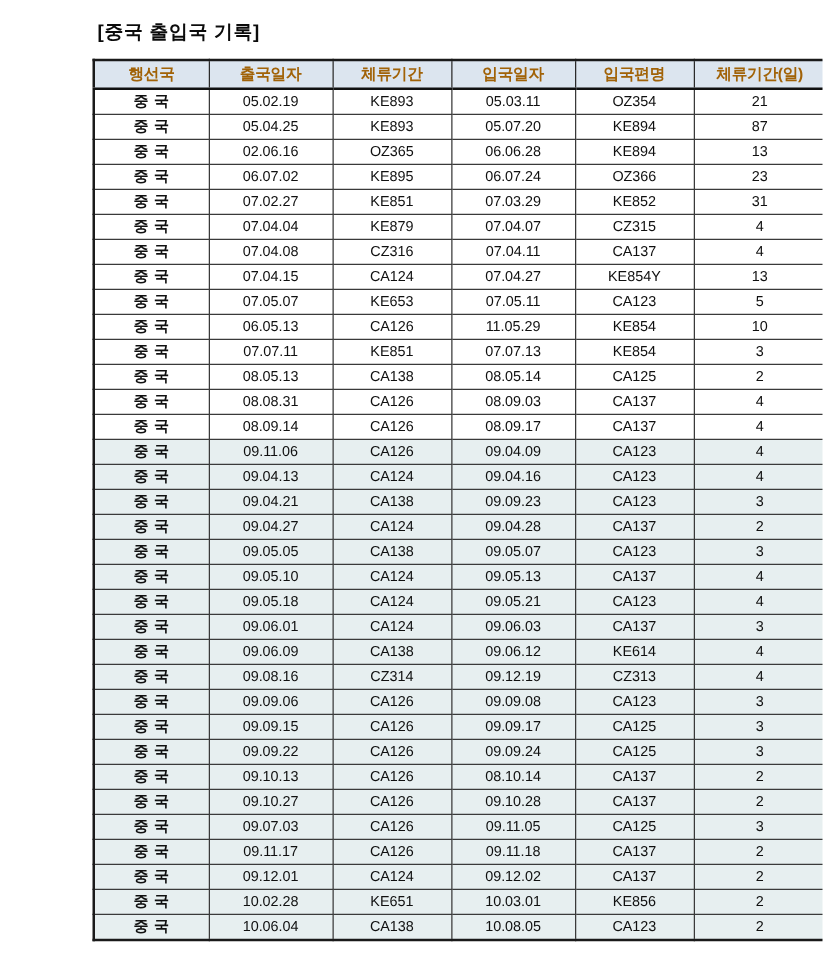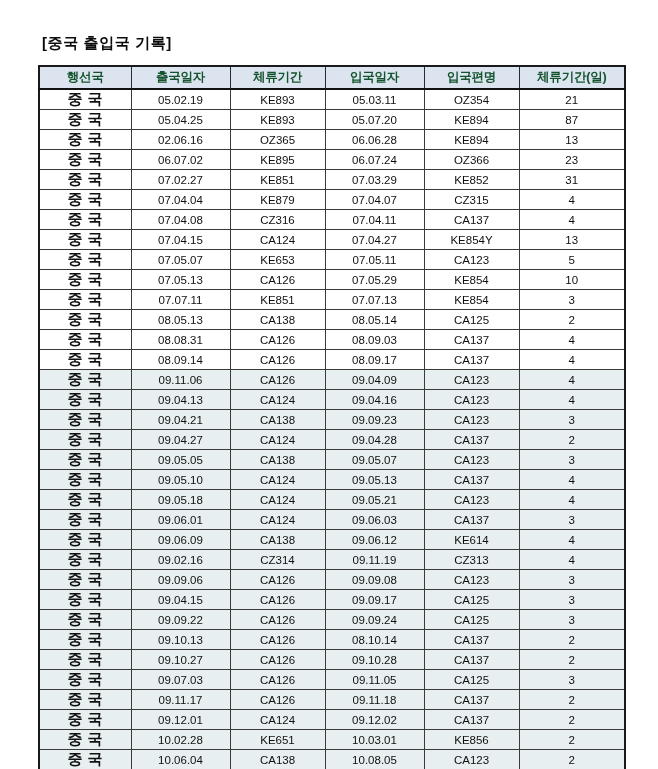--- a/index.html
+++ b/index.html
@@ -13,21 +13,22 @@
     height: 769px;
     font-family: "Liberation Sans", "DejaVu Sans", sans-serif;
     color: #111111;
     overflow: hidden;
   }
   #page {
     position: relative;
     width: 554px;
     height: 769px;
     box-sizing: border-box;
-    padding: 34px 34px 0 38px;
+    padding: 16px 34px 0 38px;
+    margin-left: 36px;
   }
   #doc-title {
     font-size: 15px;
     font-weight: 700;
     letter-spacing: 0.6px;
     color: #0b0b0b;
     margin: 0 0 12px 4px;
     white-space: pre;
   }
   table#records {
@@ -47,41 +48,41 @@
   table#records thead th {
     background: #dce5ef;
     border: 1px solid #2a2a2a;
     border-bottom: 2px solid #111111;
     height: 21px;
     font-size: 12.5px;
     font-weight: 700;
     text-align: center;
     vertical-align: middle;
     letter-spacing: -0.2px;
-    color: #14532d;
+    color: #a16207;
     padding: 0;
     white-space: nowrap;
   }
   table#records tbody td {
     border: 1px solid #3a3a3a;
     height: 19px;
     font-size: 11.5px;
     text-align: center;
     vertical-align: middle;
     padding: 0;
     white-space: pre;
     color: #101010;
   }
   table#records tbody tr.tinted td {
     background: #e7eff0;
   }
   table#records tbody td.dest {
     font-weight: 700;
     letter-spacing: 0.5px;
-    font-size: 15px;
+    font-size: 12px;
   }
   table#records tbody td.num {
     font-variant-numeric: tabular-nums;
   }
 </style>
 </head>
 <body>
 
 <div id="page">
 
@@ -174,23 +175,23 @@
         <tr>
           <td class="dest">중 국</td>
           <td>07.05.07</td>
           <td>KE653</td>
           <td>07.05.11</td>
           <td>CA123</td>
           <td class="num">5</td>
         </tr>
         <tr>
           <td class="dest">중 국</td>
-          <td>07.05.13</td>
-          <td>CA126</td>
-          <td>07.05.29</td>
+          <td>06.05.13</td>
+          <td>CA126</td>
+          <td>11.05.29</td>
           <td>KE854</td>
           <td class="num">10</td>
         </tr>
         <tr>
           <td class="dest">중 국</td>
           <td>07.07.11</td>
           <td>KE851</td>
           <td>07.07.13</td>
           <td>KE854</td>
           <td class="num">3</td>
@@ -286,37 +287,37 @@
         <tr class="tinted">
           <td class="dest">중 국</td>
           <td>09.06.09</td>
           <td>CA138</td>
           <td>09.06.12</td>
           <td>KE614</td>
           <td class="num">4</td>
         </tr>
         <tr class="tinted">
           <td class="dest">중 국</td>
-          <td>09.02.16</td>
+          <td>09.08.16</td>
           <td>CZ314</td>
-          <td>09.11.19</td>
+          <td>09.12.19</td>
           <td>CZ313</td>
           <td class="num">4</td>
         </tr>
         <tr class="tinted">
           <td class="dest">중 국</td>
           <td>09.09.06</td>
           <td>CA126</td>
           <td>09.09.08</td>
           <td>CA123</td>
           <td class="num">3</td>
         </tr>
         <tr class="tinted">
           <td class="dest">중 국</td>
-          <td>09.04.15</td>
+          <td>09.09.15</td>
           <td>CA126</td>
           <td>09.09.17</td>
           <td>CA125</td>
           <td class="num">3</td>
         </tr>
         <tr class="tinted">
           <td class="dest">중 국</td>
           <td>09.09.22</td>
           <td>CA126</td>
           <td>09.09.24</td>

